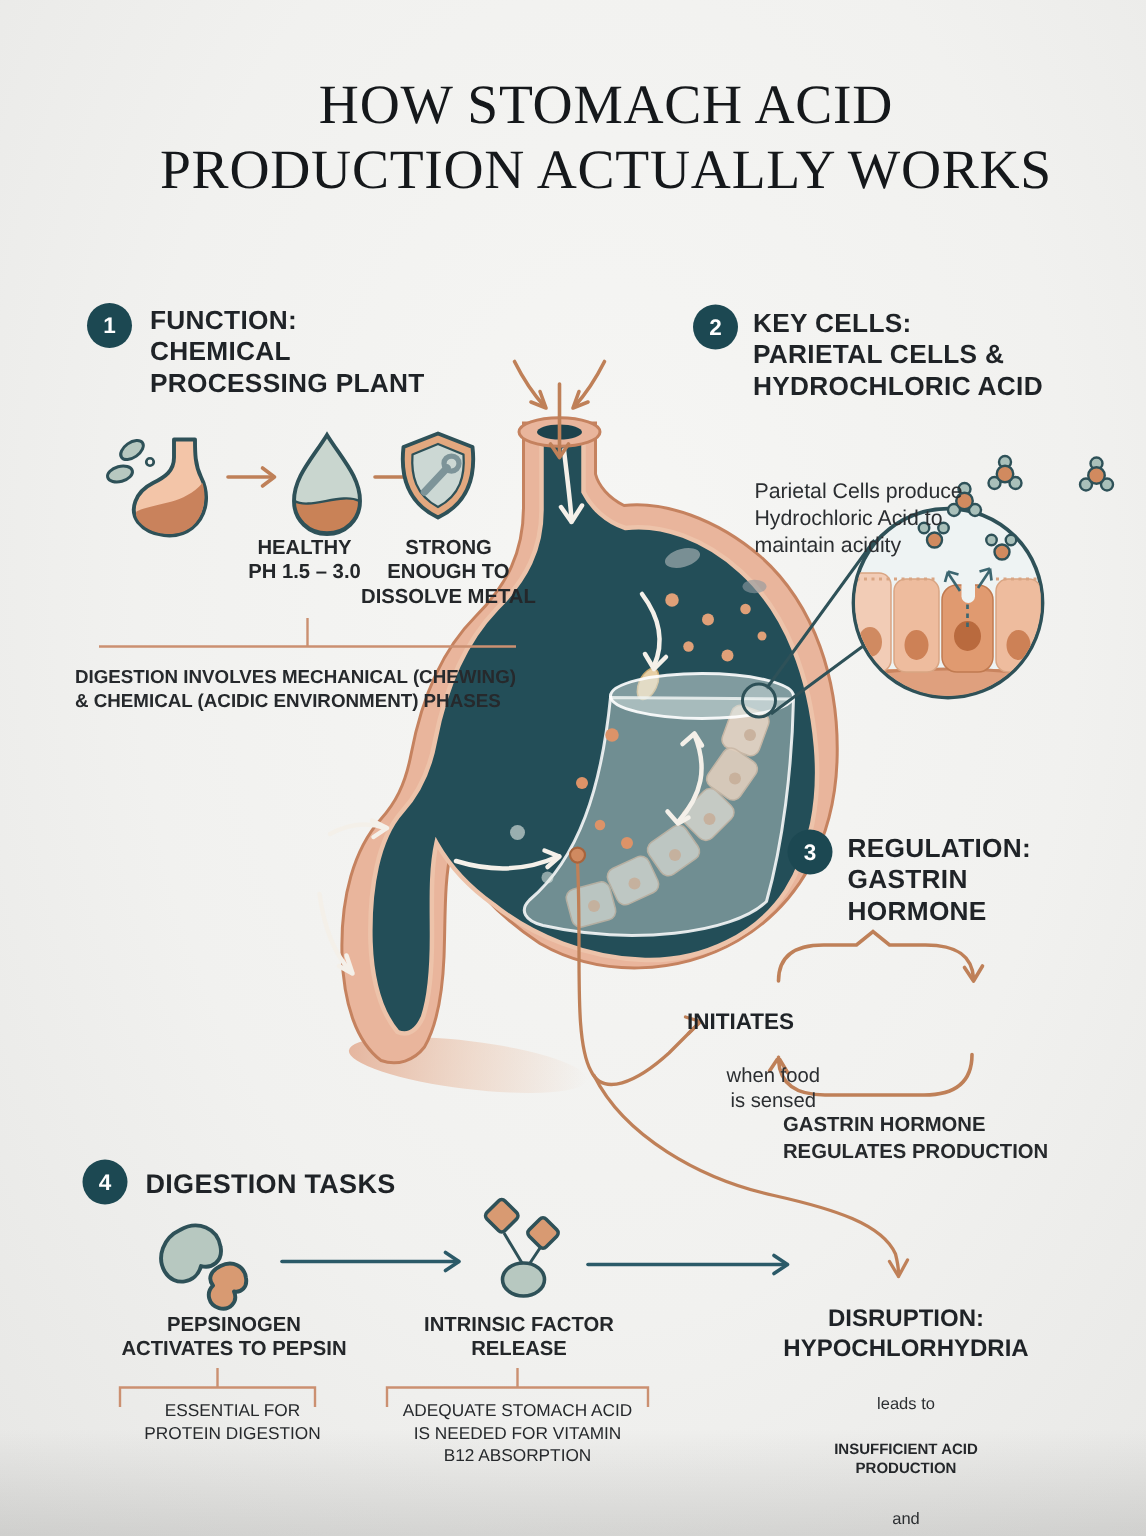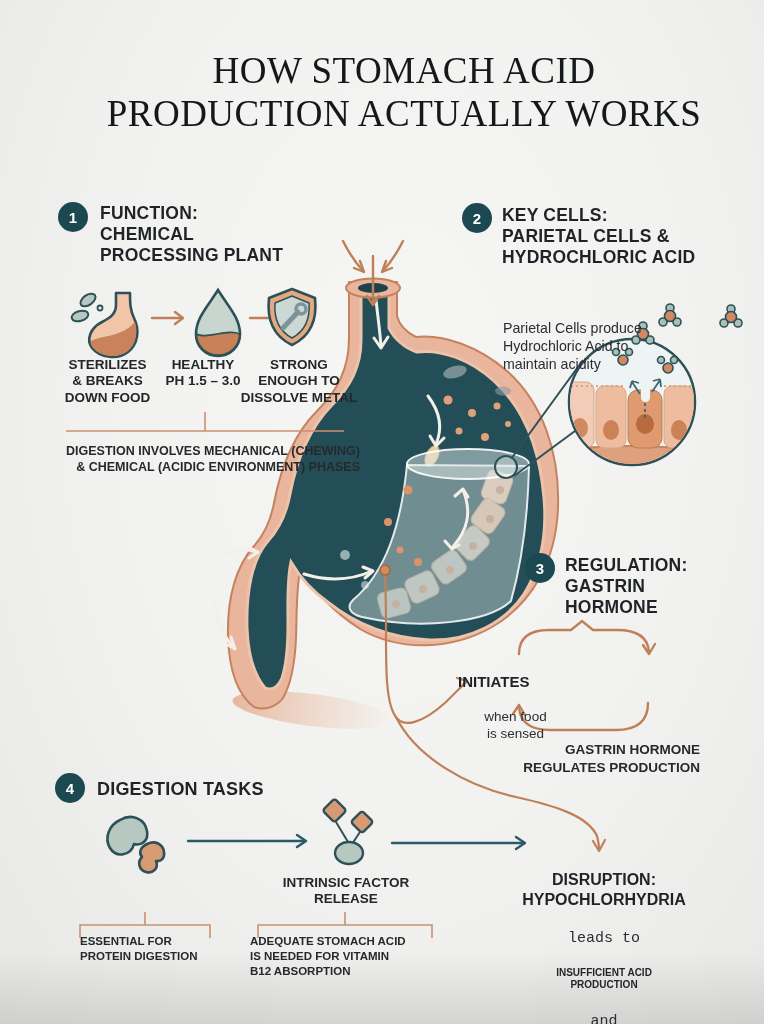--- a/index.html
+++ b/index.html
@@ -20,28 +20,28 @@
     font-size:37px;line-height:1.16;letter-spacing:.5px;color:#15181b;font-weight:400;
   }
   .num{
     position:absolute;z-index:3;width:30px;height:30px;border-radius:50%;
     background:#1c4852;color:#fff;font-weight:700;font-size:15px;
     display:flex;align-items:center;justify-content:center;
   }
   .h{font-weight:700;font-size:17.5px;line-height:1.2;color:#1f2327;letter-spacing:.2px;}
   .h4{font-weight:700;font-size:18px;color:#1f2327;letter-spacing:.2px;}
   .lbl{font-weight:700;font-size:13.5px;line-height:1.22;text-align:center;color:#24272a;}
-  .cap{font-weight:700;font-size:12.5px;line-height:1.3;text-align:right;color:#26292c;}
-  .note{font-weight:700;font-size:11.5px;line-height:1.3;text-align:left;color:#26292c;}
+  .cap{font-weight:700;font-size:12.5px;line-height:1.3;text-align:left;color:#26292c;}
+  .note{font-weight:400;font-size:11.5px;line-height:1.3;text-align:center;color:#26292c;}
   .sub{font-weight:400;font-size:14.2px;line-height:1.28;color:#2b2e31;margin-top:38px;}
   .loop-t{font-weight:700;font-size:15px;line-height:1.2;text-align:left;color:#1f2327;}
   .loop-b{font-weight:400;font-size:13.5px;line-height:1.25;text-align:center;color:#2b2e31;}
   .disr{text-align:center;}
   .disr .dh{font-weight:700;font-size:16px;line-height:1.22;white-space:pre-line;color:#1f2327;}
-  .disr .dl{font-weight:400;font-size:15px;line-height:1.3;color:#2b2e31;margin-top:2px;font-family:Liberation Mono, monospace;}
+  .disr .dl{font-weight:400;font-size:11px;line-height:1.3;color:#2b2e31;margin-top:2px;}
   .disr .de{font-weight:700;font-size:10px;line-height:1.25;white-space:pre-line;color:#24272a;}
 </style>
 </head>
 <body>
 
 <div class="page">
 
   <svg class="art" width="764" height="1024" viewBox="0 0 764 1024">
     <defs>
       <clipPath id="magclip">
@@ -294,23 +294,20 @@
     </g>
   </svg>
 
   <div class="txt title">HOW STOMACH ACID
 PRODUCTION ACTUALLY WORKS</div>
 
   <div class="num" style="left:58px;top:202px">1</div>
   <div class="txt h" style="left:100px;top:203px;width:240px">FUNCTION:
 CHEMICAL
 PROCESSING PLANT</div>
-  <div class="txt lbl" style="left:55px;top:357px;width:105px">STERILIZES
-&amp; BREAKS
-DOWN FOOD</div>
   <div class="txt lbl" style="left:153px;top:357px;width:100px">HEALTHY
 PH 1.5 – 3.0</div>
   <div class="txt lbl" style="left:238px;top:357px;width:122px">STRONG
 ENOUGH TO
 DISSOLVE METAL</div>
   <div class="txt cap" style="left:50px;top:443px;width:310px">DIGESTION INVOLVES MECHANICAL (CHEWING)
 &amp; CHEMICAL (ACIDIC ENVIRONMENT) PHASES</div>
 
   <div class="num" style="left:462px;top:203px">2</div>
   <div class="txt h" style="left:502px;top:205px;width:245px">KEY CELLS:
@@ -327,20 +324,22 @@
   <div class="txt" style="left:458px;top:655px;width:115px">
     <div class="loop-t">INITIATES</div>
     <div class="loop-b">when food
 is sensed</div>
   </div>
   <div class="txt cap" style="left:522px;top:741px;width:178px;font-size:13.5px">GASTRIN HORMONE
 REGULATES PRODUCTION</div>
 
   <div class="num" style="left:55px;top:773px">4</div>
   <div class="txt h4" style="left:97px;top:779px;width:250px">DIGESTION TASKS</div>
+  <div class="txt lbl" style="left:72px;top:875px;width:168px">PEPSINOGEN
+ACTIVATES TO PEPSIN</div>
   <div class="txt note" style="left:80px;top:934px;width:150px">ESSENTIAL FOR
 PROTEIN DIGESTION</div>
   <div class="txt lbl" style="left:262px;top:875px;width:168px">INTRINSIC FACTOR
 RELEASE</div>
   <div class="txt note" style="left:250px;top:934px;width:190px">ADEQUATE STOMACH ACID
 IS NEEDED FOR VITAMIN
 B12 ABSORPTION</div>
 
   <div class="txt disr" style="left:494px;top:852px;width:220px">
     <div class="dh">DISRUPTION:

